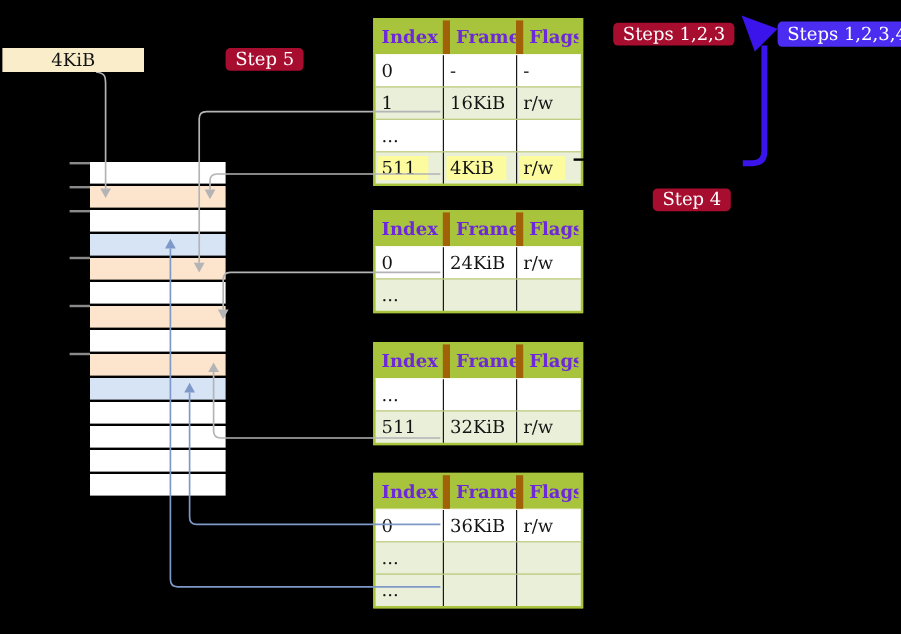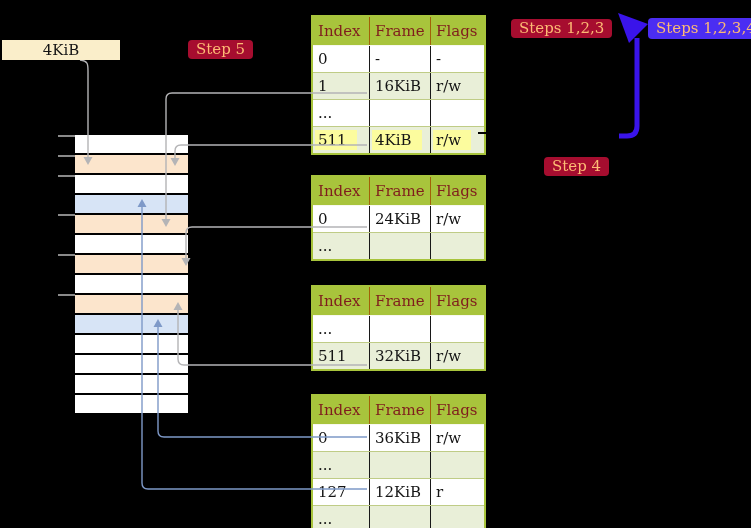--- a/index.html
+++ b/index.html
@@ -5,47 +5,47 @@
   html,body{margin:0;padding:0;background:#000;overflow:hidden}
   .canvas{position:relative;width:751px;height:528px;background:#000;
           font-family:"DejaVu Serif",serif;}
 
   
   .frame-label{position:absolute;left:2px;top:40px;width:118px;height:20px;
     background:var(--cream);color:#141414;font-size:15px;line-height:20px;text-align:center;z-index:6}
 
   
   .badge{position:absolute;height:19px;line-height:19px;padding:0 8px;border-radius:4px;
-    color:#fdba74;font-size:15px;text-align:center;white-space:nowrap;z-index:6}
+    color:#ffffff;font-size:15px;text-align:center;white-space:nowrap;z-index:6}
   #badge-step0{left:188px;top:40px;background:var(--crimson)}
   #badge-steps123{left:511px;top:19px;background:var(--crimson)}
   #badge-step4{left:544px;top:157px;background:var(--crimson)}
   #badge-steps1234{left:648px;top:18px;height:21px;line-height:21px;background:var(--bluebadge)}
 
   
   #memory{position:absolute;left:75px;top:135px;width:113px;z-index:2}
   .mem-row{height:18px;margin-bottom:2px}
   .mem-white{background:#ffffff}
   .mem-peach{background:var(--peach)}
   .mem-blue{background:var(--ltblue)}
   .tick{position:absolute;left:58px;width:17px;height:2px;background:var(--tick);z-index:2}
 
   
   .ptable{position:absolute;left:311px;width:171px;border:2px solid var(--green);
     background:var(--green);z-index:3;box-sizing:content-box}
-  .pt-header{display:flex;height:28px;background:var(--green);color:#7f1d1d;font-weight:normal;
+  .pt-header{display:flex;height:28px;background:var(--green);color:#6d28d9;font-weight:bold;
     font-size:15px;line-height:28px}
   .pt-row{display:flex;height:26px;background:#fff;font-size:15px;line-height:26px;
     color:#141414;border-top:1px solid #bfcc86}
   .pt-row.first{border-top:1px solid #f8f8ef}
   .pt-row.shaded{background:var(--ltgreen)}
   .cell{box-sizing:border-box;padding-left:5px;overflow:hidden;white-space:nowrap}
   .c1{width:56px}.c2{width:61px}.c3{width:52px}
   .pt-row .cell + .cell{border-left:1px solid #181818}
-  .pt-header .cell + .cell{border-left:1px solid #a16207}
+  .pt-header .cell + .cell{border-left:6px solid #a16207}
   .hl{background:var(--yellow);padding:1px 10px 1px 3px;margin-left:-3px}
 
   
   #connectors{position:absolute;left:0;top:0;width:751px;height:528px;z-index:5;pointer-events:none}
 </style>
 </head>
 <body>
 
 <div class="canvas">
 
@@ -151,25 +151,20 @@
         <div class="pt-row first">
           <div class="cell c1">0</div>
           <div class="cell c2">36KiB</div>
           <div class="cell c3">r/w</div>
         </div>
         <div class="pt-row shaded">
           <div class="cell c1">...</div>
           <div class="cell c2"></div>
           <div class="cell c3"></div>
         </div>
-        <div class="pt-row">
-          <div class="cell c1">127</div>
-          <div class="cell c2">12KiB</div>
-          <div class="cell c3">r</div>
-        </div>
         <div class="pt-row shaded">
           <div class="cell c1">...</div>
           <div class="cell c2"></div>
           <div class="cell c3"></div>
         </div>
       </div>
     </div>
 
   <svg id="connectors" viewBox="0 0 751 528" xmlns="http://www.w3.org/2000/svg">
       <path d="M 80,60 C 88,61 88,64 88,71 L 88,157" fill="none" stroke="#b4b4b6" stroke-width="1.4"></path>

